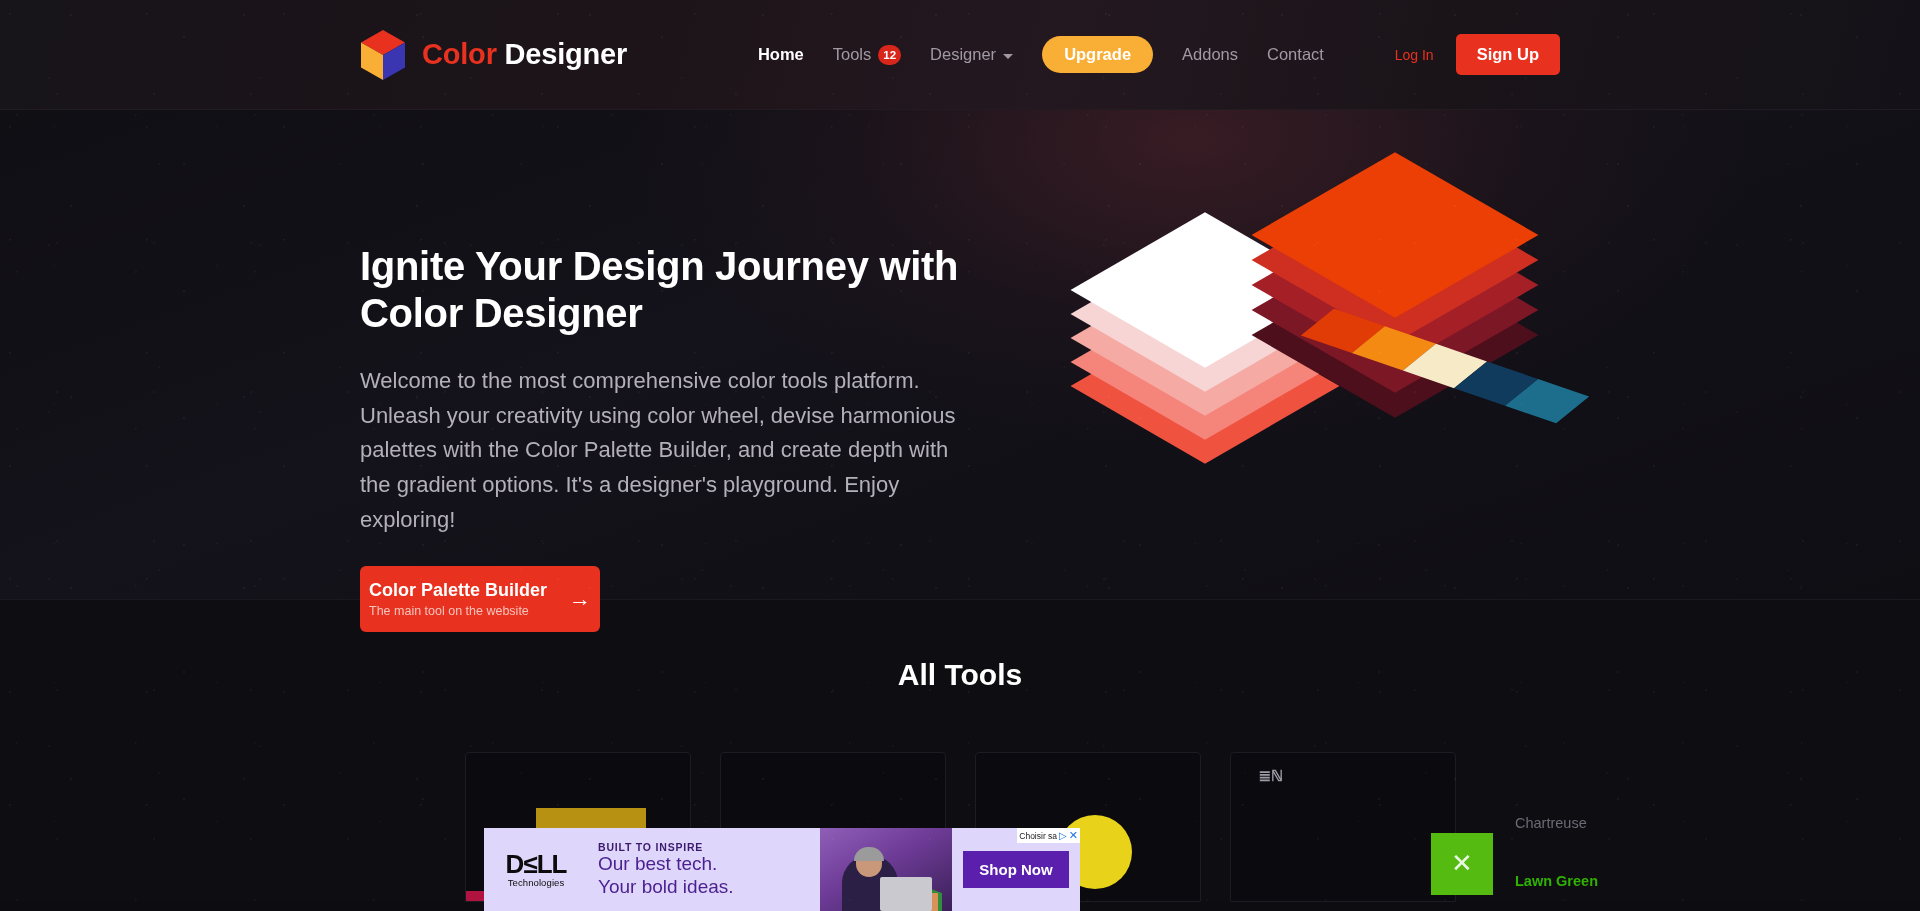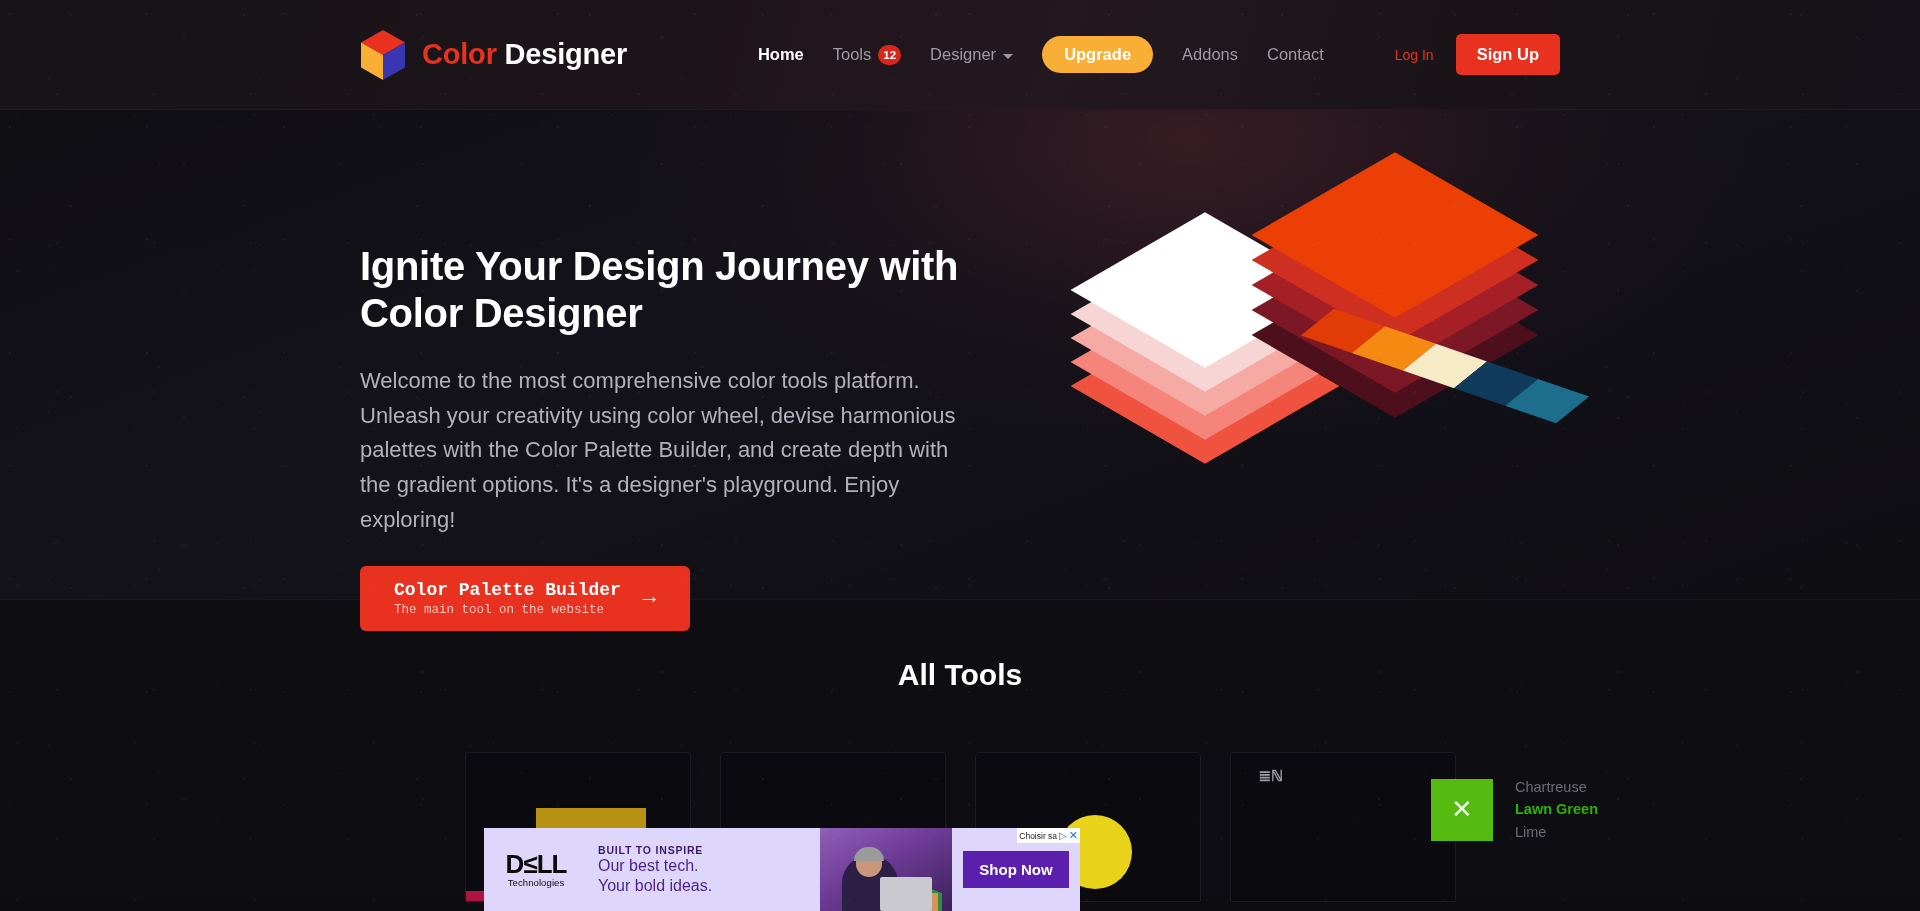--- a/index.html
+++ b/index.html
@@ -84,21 +84,21 @@
   h1.hero-title{
     font-size:40px; line-height:1.19; font-weight:700; color:#fff; letter-spacing:-.3px;
     margin-bottom:26px;
   }
   .hero-para{
     font-size:22px; line-height:1.58; color:#b3b0bb; max-width:600px; margin-bottom:28px;
   }
   .cta{
     display:inline-flex; align-items:center; gap:22px;
     background:#e8321f; border:none; border-radius:6px; cursor:pointer;
-    padding:14px 34px; font-family:Liberation Mono, monospace; text-align:left;
+    padding:14px 9px; font-family:Liberation Sans, sans-serif; text-align:left;
   }
   .cta-main{ font-size:18px; font-weight:700; color:#fff; display:block; }
   .cta-sub{ font-size:12.5px; color:#f3c5bf; display:block; margin-top:3px; }
   .cta-arrow{ font-size:22px; color:#fff; line-height:1; }
 
   
   .hero-right{ flex:1; position:relative; height:420px; }
   .iso{ position:absolute; left:140px; top:10px; width:620px; height:400px; }
   .layer{
     position:absolute; width:200px; height:200px;
@@ -133,38 +133,38 @@
   
   .color-list{
     position:absolute; right:322px; top:776px; z-index:30;
     display:flex; align-items:center; gap:22px;
   }
   .cl-swatch{
     width:62px; height:62px; background:#55bb11;
     display:flex; align-items:center; justify-content:center;
     color:#e9f6e2; font-size:26px; font-weight:400; cursor:pointer;
   }
-  .cl-names div{ font-size:14.5px; line-height:1.55; }
+  .cl-names div{ font-size:14.5px; line-height:1.55;margin-top:36px; }
   .cl-dim{ color:#6c6a73; }
   .cl-active{ color:#2fb200; font-weight:700; }
 
   
   .ad{
     position:absolute; left:484px; bottom:0; width:596px; height:83px;
     background:#ded7fb; z-index:50; display:flex; align-items:stretch; overflow:hidden;
   }
   .ad-dell{
     width:104px; display:flex; flex-direction:column; align-items:center; justify-content:center;
     color:#0b0b0b; flex:none;
   }
   .dell-logo{ font-size:26px; font-weight:700; letter-spacing:-1px; line-height:1; }
   .dell-sub{ font-size:9.5px; margin-top:0; letter-spacing:.1px; }
   .ad-copy{ flex:1; display:flex; flex-direction:column; justify-content:center; padding-left:10px; }
   .ad-kicker{ font-size:10.5px; font-weight:700; letter-spacing:.8px; color:#3b1a6e; }
-  .ad-l1,.ad-l2{ font-size:16px; color:#4b1f8f; line-height:1.2; }
+  .ad-l1,.ad-l2{ font-size:19px; color:#4b1f8f; line-height:1.2; }
   .ad-photo{
     width:132px; flex:none; position:relative; overflow:hidden;
     background:linear-gradient(150deg,#8f5fb8 0%,#6d3b96 45%,#3a2057 100%);
   }
   .ph-plant{ position:absolute; right:10px; bottom:0; width:46px; height:52px;
     background:radial-gradient(ellipse at 50% 100%, #2e8b3a 0 40%, transparent 41%),
                linear-gradient(20deg,#2f8f3c 0 50%, transparent 51%);}
   .ph-pot{ position:absolute; right:14px; bottom:0; width:32px; height:18px; background:#d9915a; }
   .ph-person{ position:absolute; left:22px; bottom:0; width:56px; height:56px; background:#2b1f45; border-radius:28px 28px 0 0;}
   .ph-face{ position:absolute; left:36px; bottom:34px; width:26px; height:28px; background:#c9977a; border-radius:13px;}

